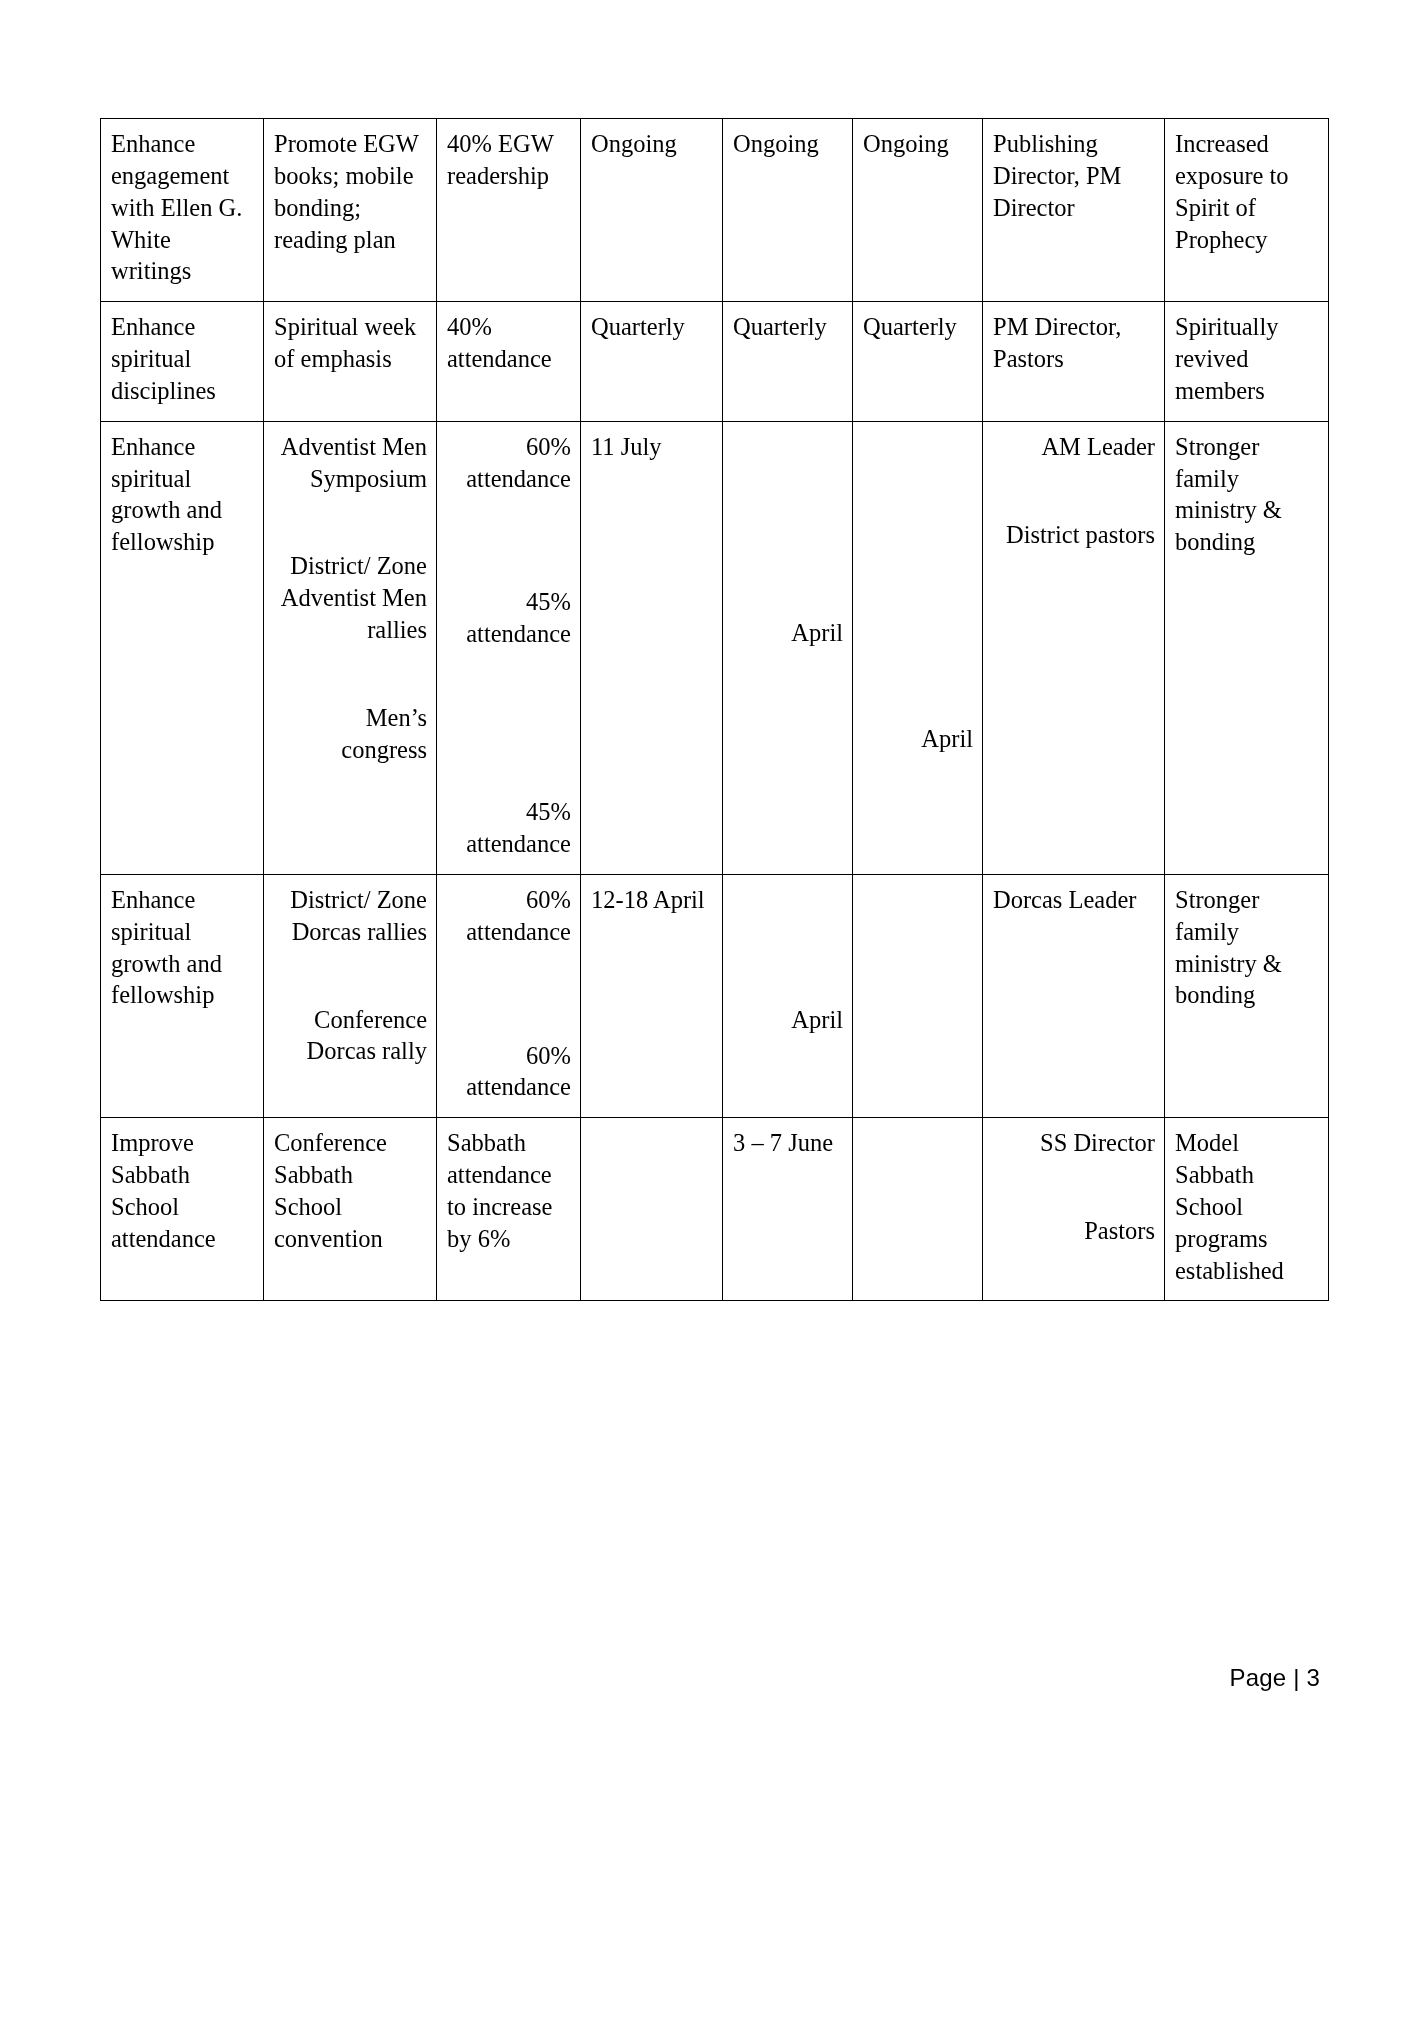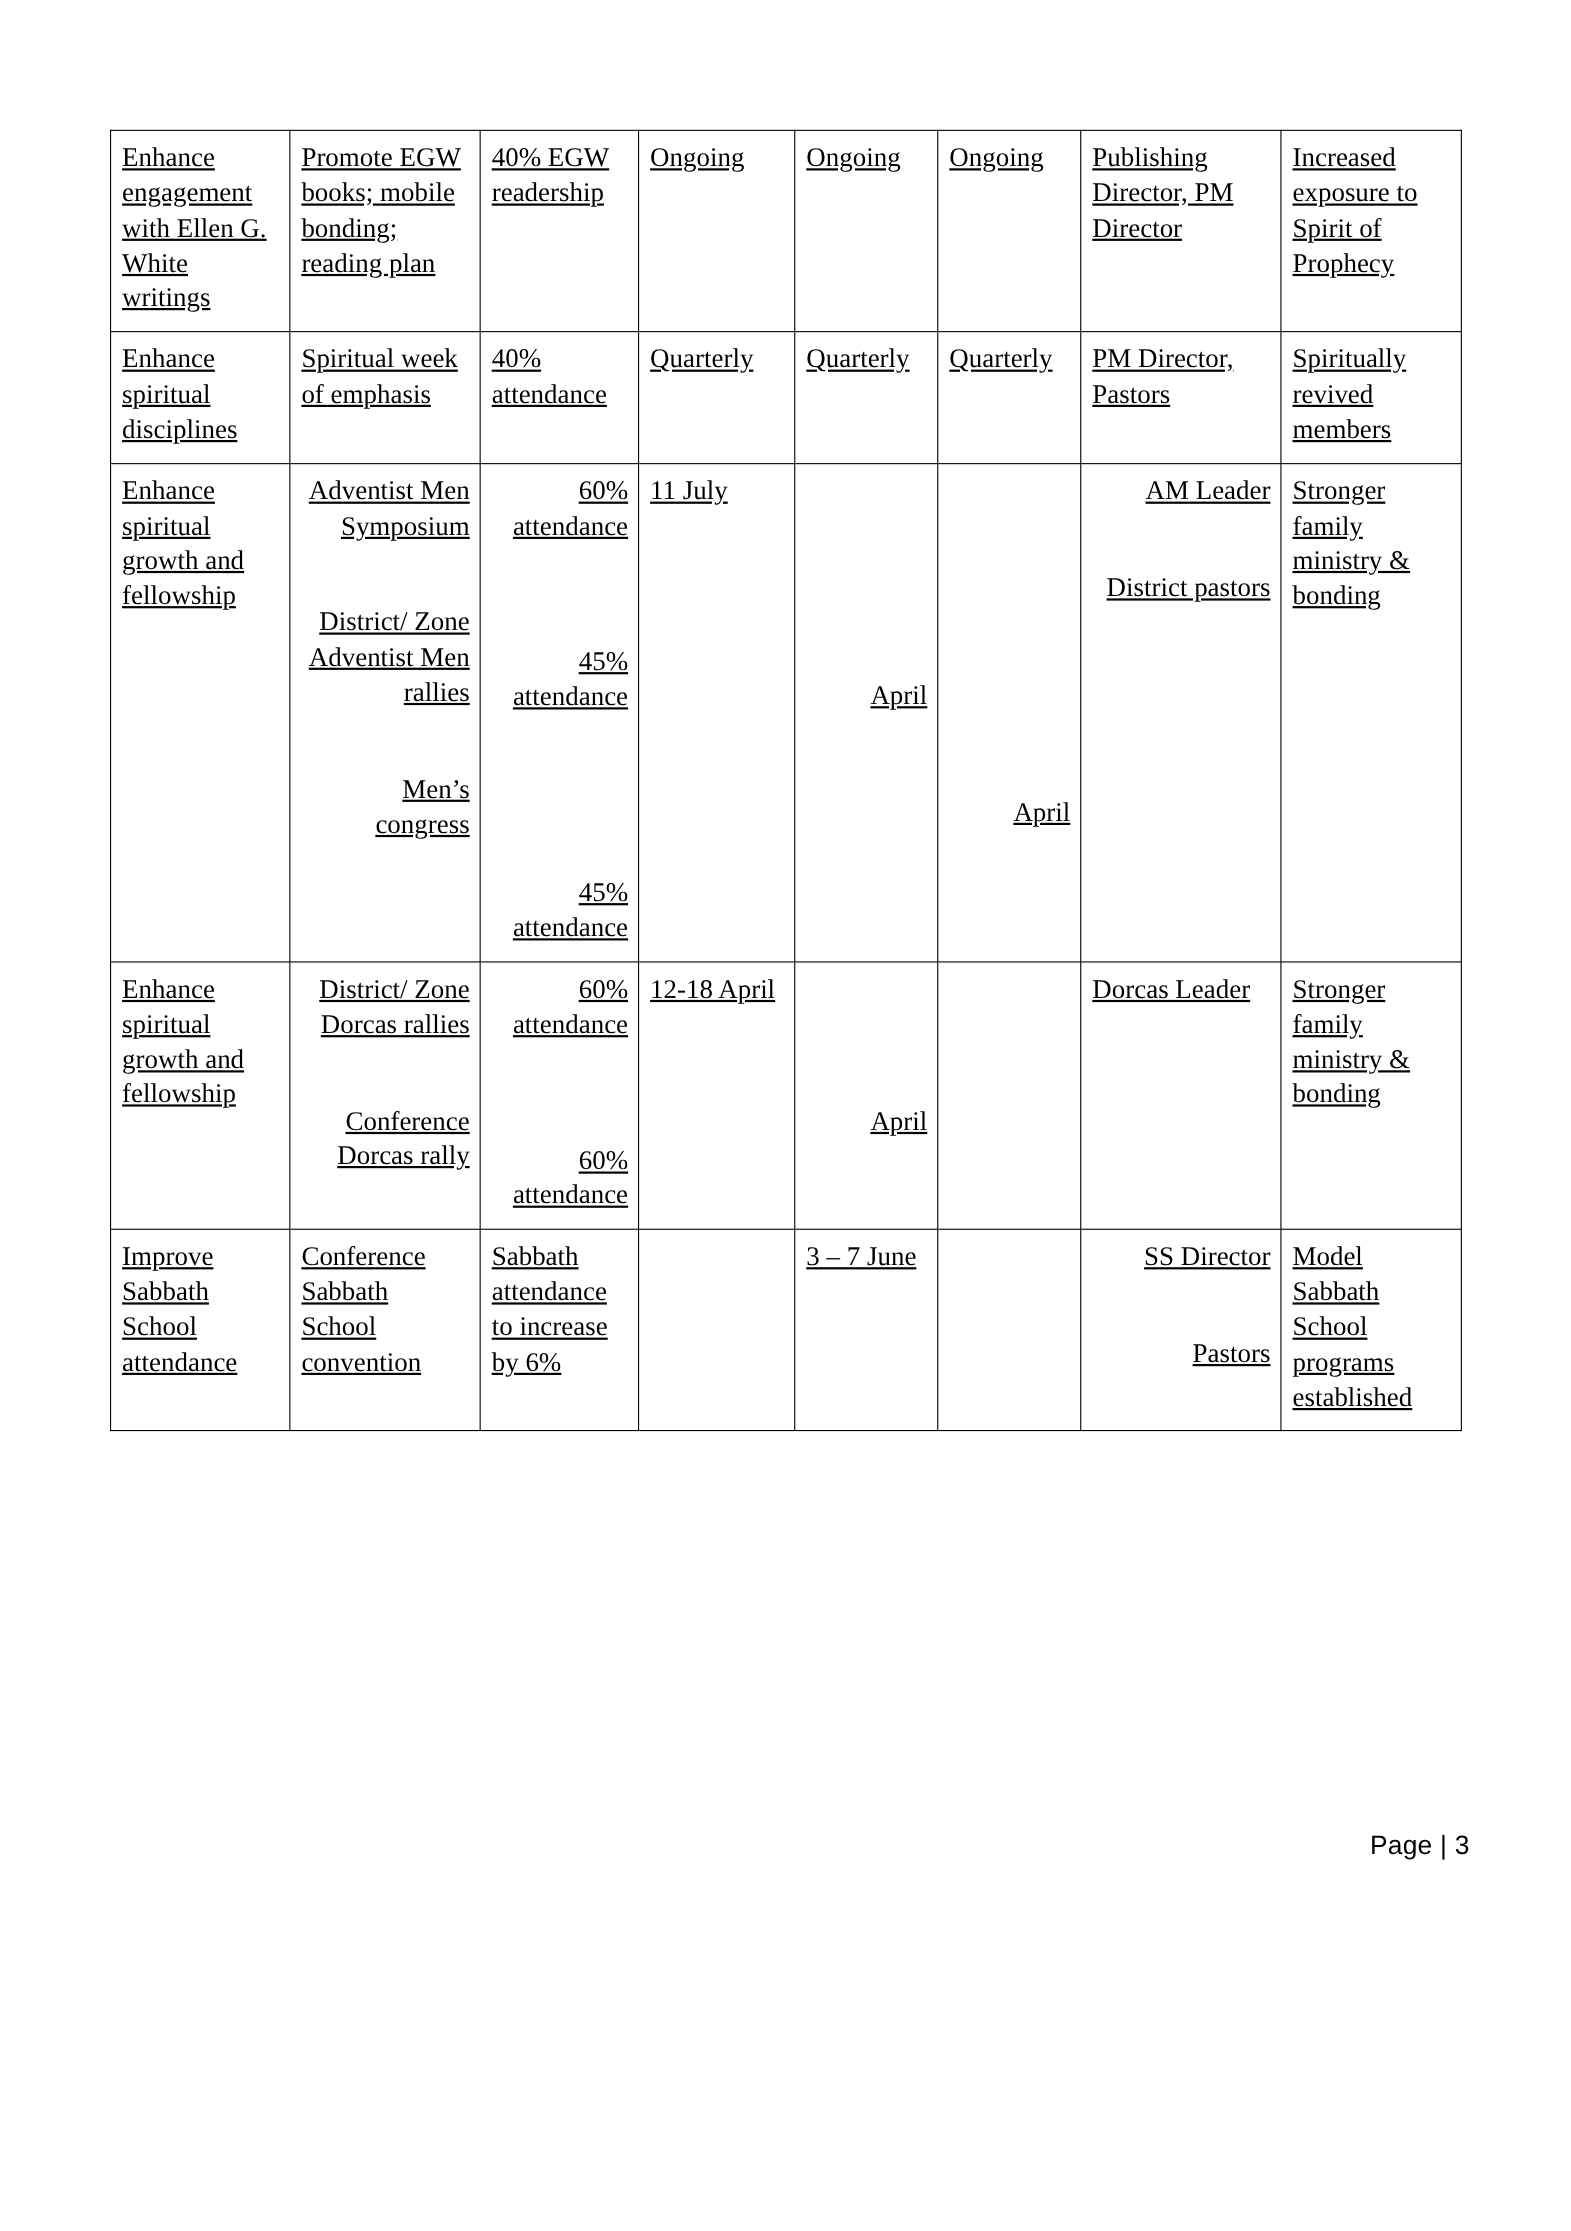--- a/index.html
+++ b/index.html
@@ -13,21 +13,20 @@
     font-family: "Liberation Serif", serif;
     color: #000000;
     position: relative;
   }
   .page {
     position: relative;
     width: 1428px;
     height: 1780px;
     box-sizing: border-box;
     padding: 118px 100px 0 100px;
-    text-decoration: underline;
   }
   table.plan {
     border-collapse: collapse;
     width: 1228px;
     table-layout: fixed;
   }
   table.plan td {
     border: 1.6px solid #000000;
     vertical-align: top;
     font-size: 24.5px;
@@ -47,21 +46,21 @@
   .cellblock { display: block; text-align: right; }
   .gap-sm { margin-top: 56px; }
   .gap-lg { margin-top: 92px; }
   .gap-xl { margin-top: 146px; }
   .gap-xxl { margin-top: 186px; }
 
   .smaller { font-size: 23px; }
 
   .footer {
     position: absolute;
-    right: 92px;
+    right: 108px;
     bottom: 88px;
     font-size: 24px;
     font-family: "Liberation Sans", sans-serif;
     letter-spacing: 0.2px;
   }
 </style>
 </head>
 <body>
 
 <div class="page">

